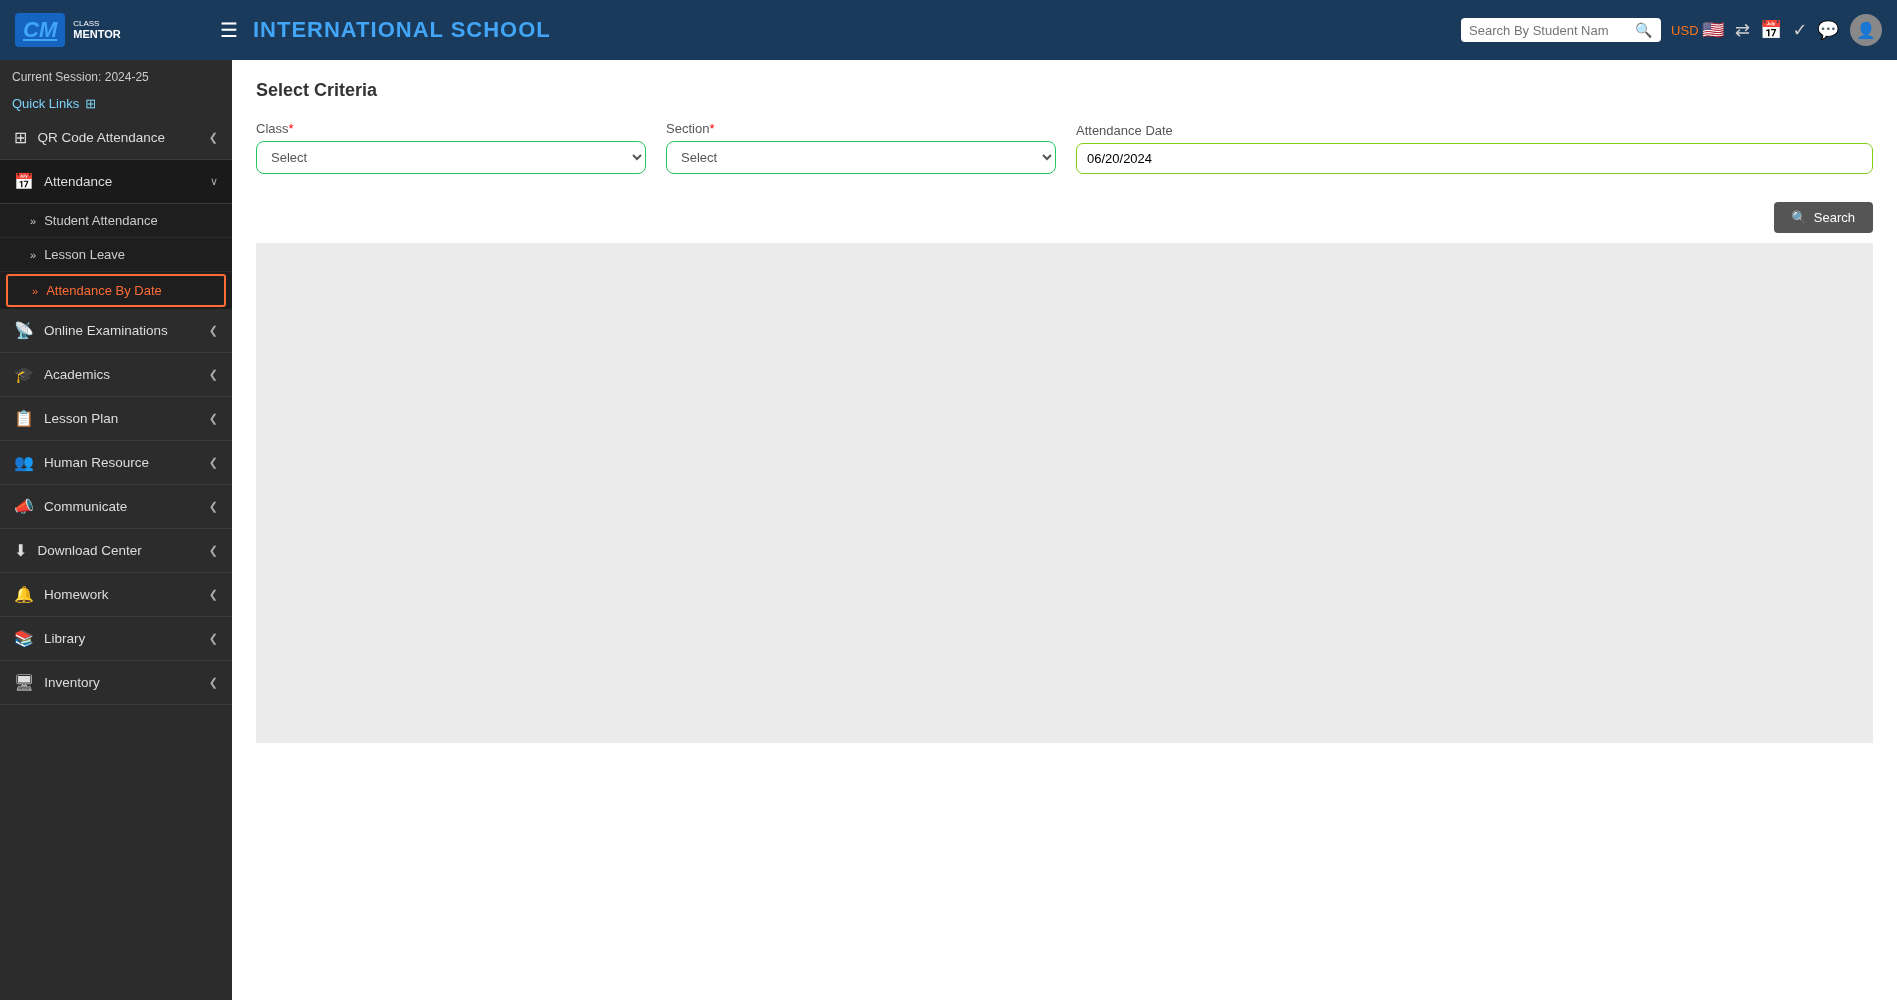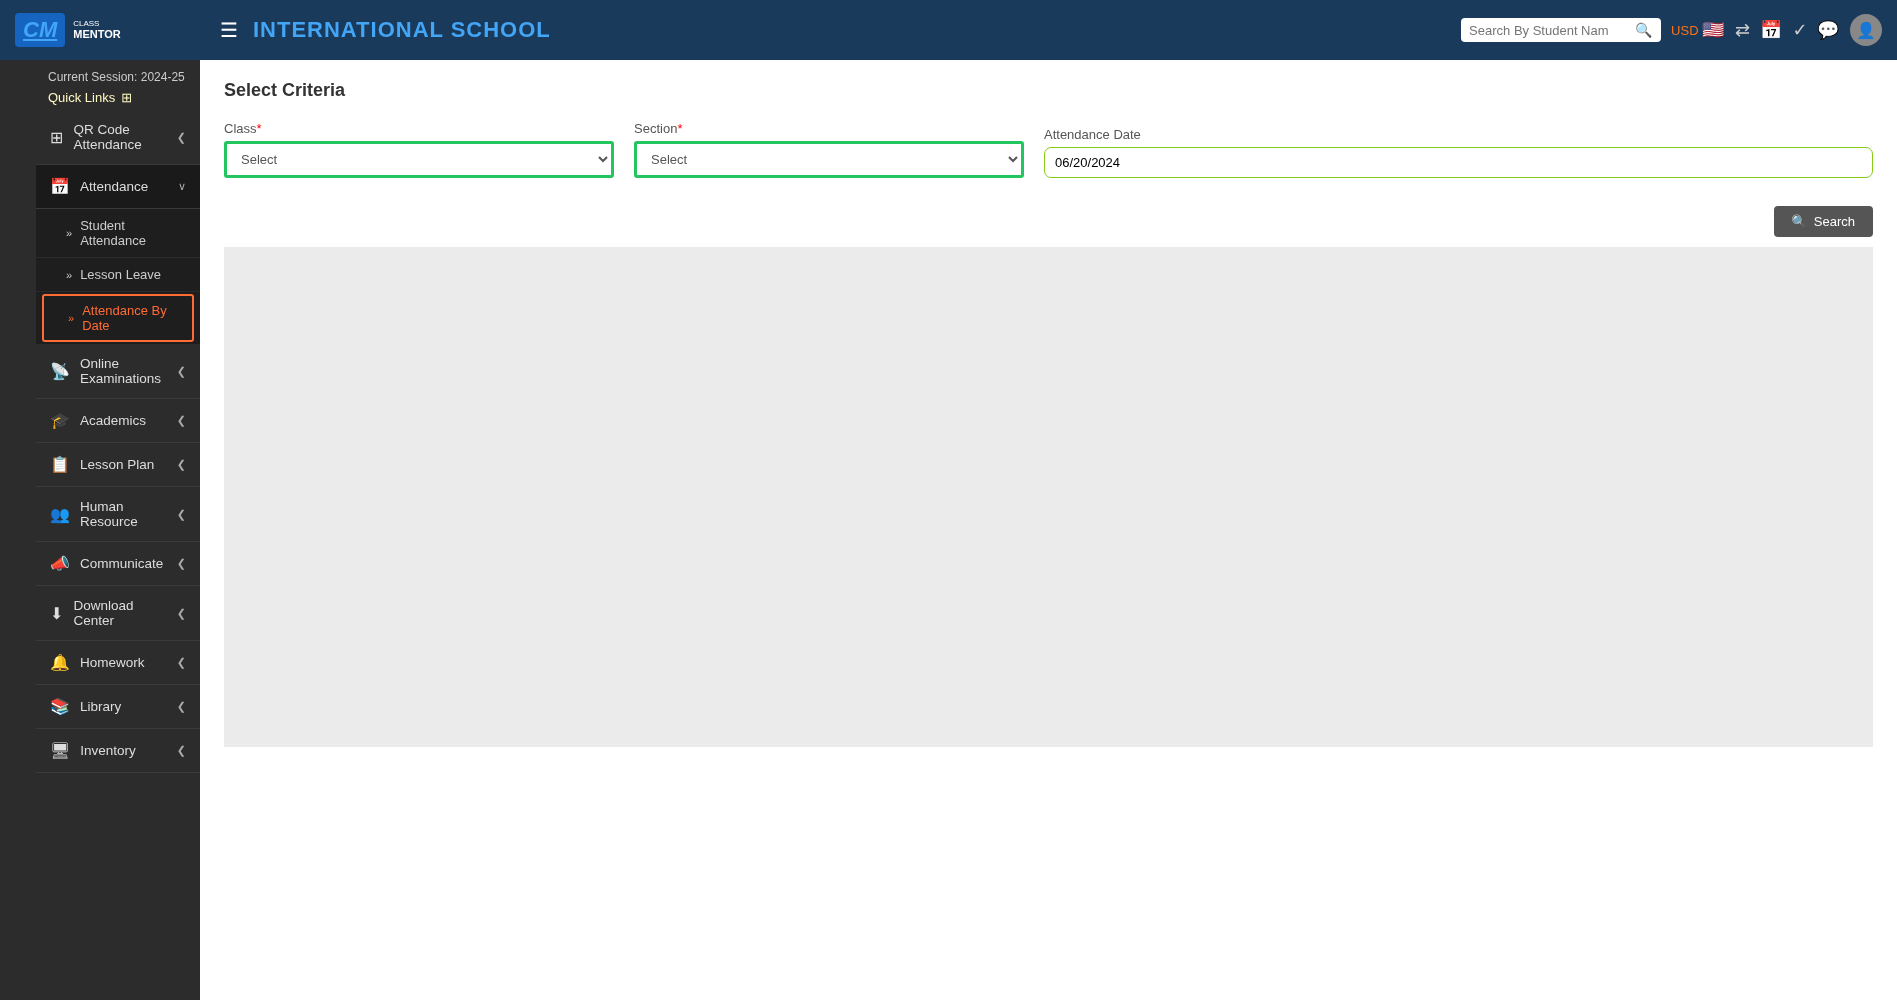--- a/index.html
+++ b/index.html
@@ -88,41 +88,40 @@
 
     
     .main-layout {
       display: flex;
       flex: 1;
       overflow: hidden;
     }
 
     
     .sidebar {
-      width: 200px;
+      width: 232px;
       background: #2c2c2c;
       color: #fff;
       flex-shrink: 0;
       overflow-y: auto;
       display: flex;
       flex-direction: column;
-      padding-left: 36px;
     }
     .sidebar-session {
       padding: 10px 12px 5px;
       font-size: 12px;
       color: #ccc;
     }
     .sidebar-session .quick-links {
       display: flex;
       align-items: center;
       gap: 6px;
-      margin-top: 6px;
-      font-size: 13px;
-      color: #fef9c3;
+      margin-top: 12px;
+      font-size: 13px;
+      color: #7dd3fc;
       cursor: pointer;
     }
     .sidebar-item {
       display: flex;
       align-items: center;
       padding: 12px 14px;
       gap: 10px;
       cursor: pointer;
       font-size: 13.5px;
       color: #ddd;
@@ -190,22 +189,22 @@
     .form-group.section-group { flex: 0 0 390px; }
     .form-group.date-group { flex: 1; }
     .form-label {
       font-size: 13px;
       color: #555;
       font-weight: 500;
     }
     .required { color: red; }
     .form-select {
       padding: 7px 10px;
-      border: 3px solid #22c55e;
-      border-radius: 3px;
+      border: 1px solid #22c55e;
+      border-radius: 8px;
       font-size: 13px;
       outline: none;
       background: #fff;
       cursor: pointer;
       color: #555;
     }
     .form-input {
       padding: 7px 10px;
       border: 1px solid #84cc16;
       border-radius: 7px;

